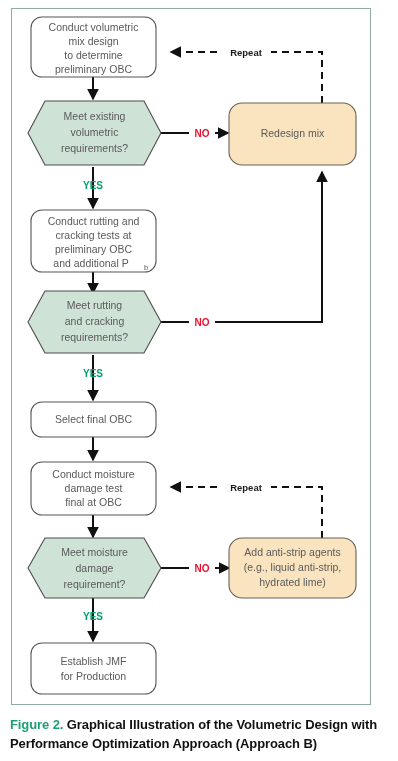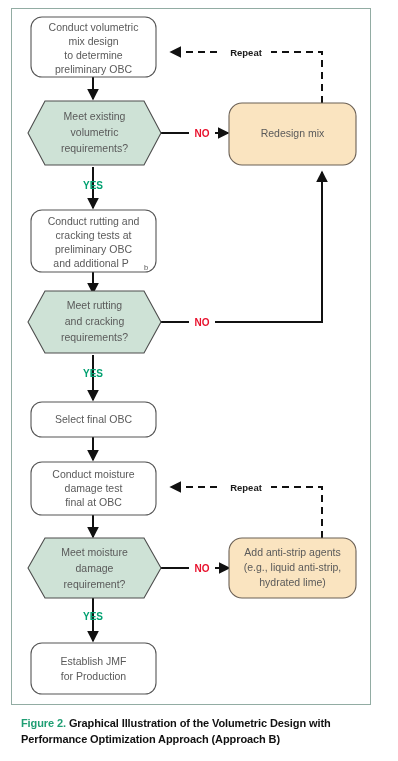--- a/index.html
+++ b/index.html
@@ -89,25 +89,25 @@
     fill: none;
   }
   .conn-dash {
     stroke: #111111;
     stroke-width: 2;
     fill: none;
     stroke-dasharray: 7 5;
   }
   .caption {
     position: absolute;
-    left: 21px;
+    left: 10px;
     top: 716px;
     width: 368px;
     font-family: "Liberation Sans", sans-serif;
-    font-size: 11px;
+    font-size: 13px;
     font-weight: bold;
     line-height: 1.45;
     color: #111111;
     letter-spacing: -0.1px;
   }
   .caption .fignum {
     color: #1f9e73;
   }
 </style>
 </head>

